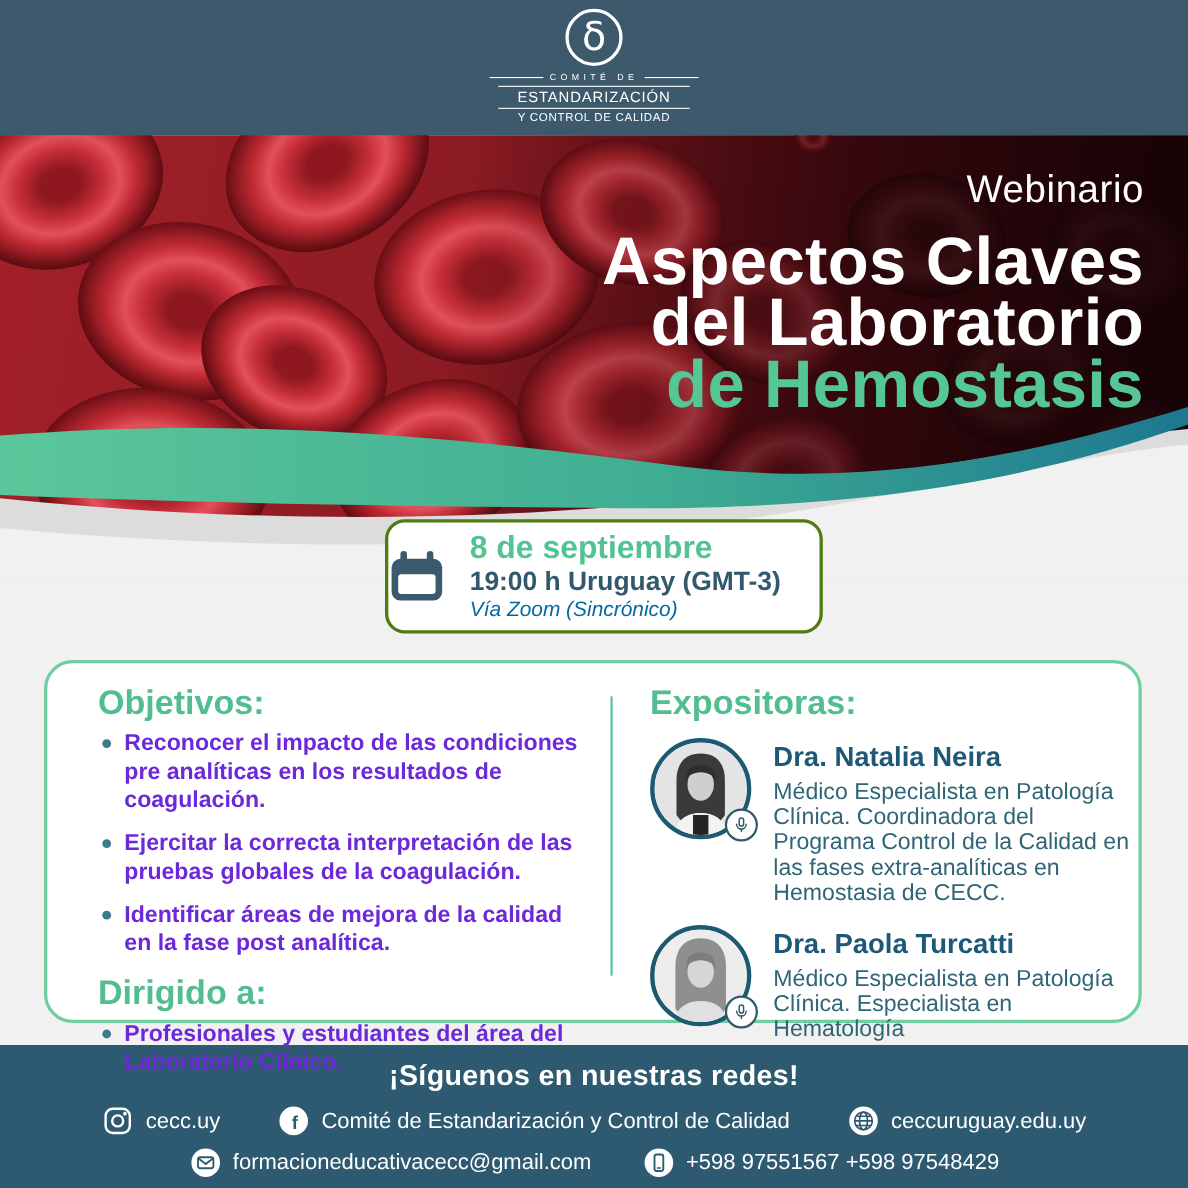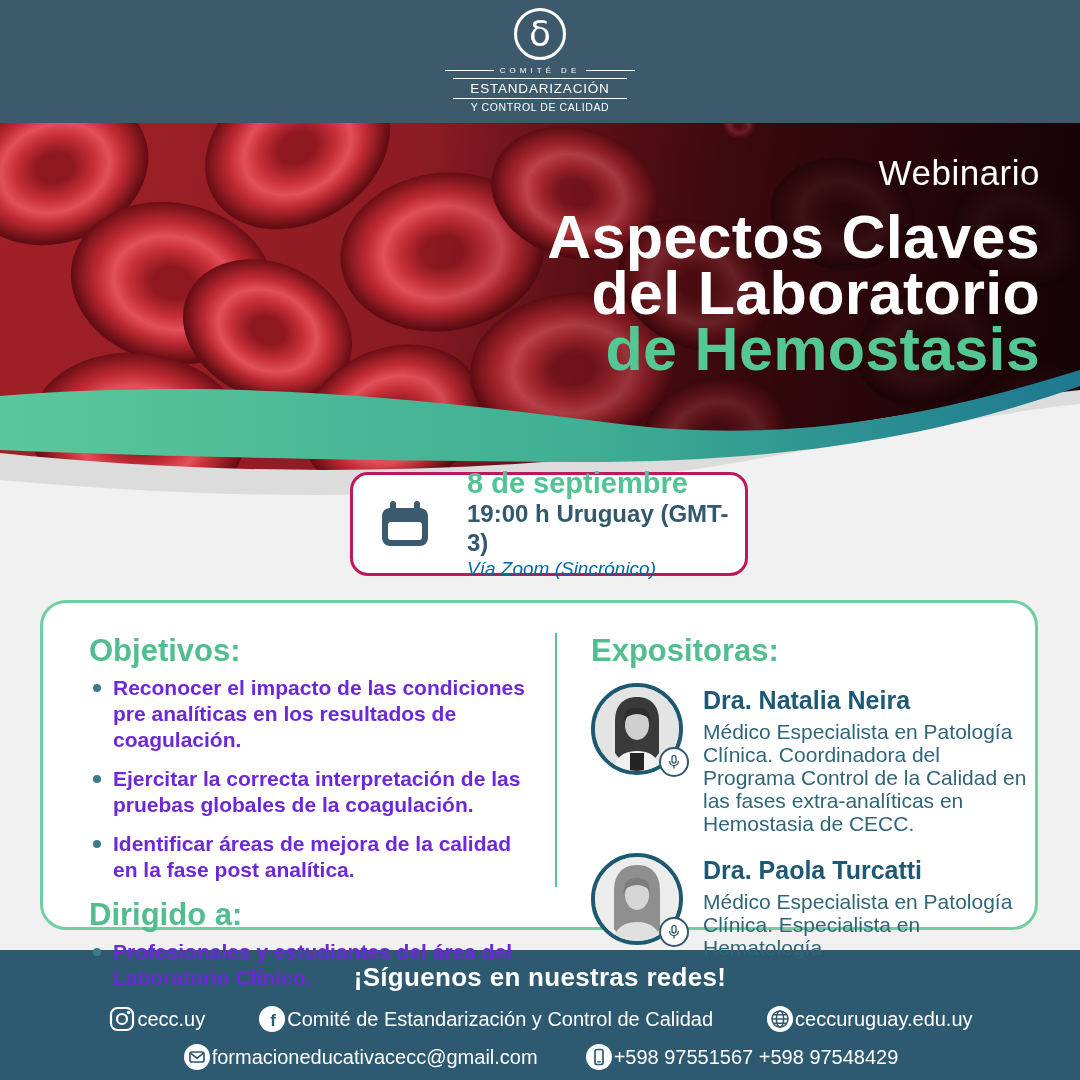--- a/index.html
+++ b/index.html
@@ -32,56 +32,56 @@
   .hero-title{position:absolute;top:30px;right:40px;text-align:right;color:#fff;z-index:5;}
   .hero-kicker{font-size:35px;font-weight:500;letter-spacing:.5px;margin-bottom:16px;}
   .hero-line{font-size:61px;font-weight:700;line-height:56px;letter-spacing:.3px;}
   .hero-line.green{color:#55c795;}
 
   
   .waves{position:absolute;top:348px;left:0;width:1080px;height:178px;z-index:6;pointer-events:none;}
 
   
   .date-card{position:absolute;left:350px;top:472px;width:398px;height:104px;background:#fff;
-             border:3px solid #be185d;border-radius:18px;display:flex;align-items:center;
-             padding-left:26px;box-sizing:border-box;gap:36px;z-index:10;}
+             border:3px solid #4d7c0f;border-radius:18px;display:flex;align-items:center;
+             box-sizing:border-box;gap:22px;z-index:10;}
   .cal-icon{width:52px;height:52px;flex:0 0 auto;}
   .date-lines{display:flex;flex-direction:column;}
   .date-main{font-size:29px;font-weight:700;color:#52c493;line-height:32px;}
   .date-time{font-size:24px;font-weight:700;color:#31586d;line-height:29px;}
   .date-platform{font-size:19px;color:#0369a1;line-height:24px;font-style:italic;}
 
   
   .main-card{position:absolute;left:40px;top:600px;width:998px;height:330px;background:#fff;
              border:3px solid #6fcfa0;border-radius:26px;box-sizing:border-box;z-index:10;}
   .divider{position:absolute;left:512px;top:30px;bottom:40px;width:2px;background:#57c495;}
   .col-left{position:absolute;left:46px;top:18px;width:446px;}
   .col-right{position:absolute;left:548px;top:18px;width:424px;}
-  .sec-heading{font-size:31px;font-weight:600;color:#52bd8f;margin:12px 0 6px 0;}
+  .sec-heading{font-size:31px;font-weight:600;color:#52bd8f;margin:0 0 6px 0;}
   .blist{list-style:none;margin:4px 0 0 0;padding:0;}
   .blist li{position:relative;padding-left:24px;font-size:21px;font-weight:600;color:#6d28d9;
             line-height:26px;margin-bottom:13px;}
   .blist li::before{content:"";position:absolute;left:4px;top:9px;width:8px;height:8px;border-radius:50%;background:#3a7b8c;}
   .heading2{margin-top:14px;}
   .speaker{display:flex;gap:20px;margin-top:14px;align-items:flex-start;}
   .avatar-wrap{position:relative;width:92px;height:92px;flex:0 0 auto;}
   .avatar{width:84px;height:84px;border:4px solid #1d5a72;border-radius:50%;overflow:hidden;background:#e3e3e3;}
   .avatar svg{display:block;}
   .mic-badge{position:absolute;right:-6px;bottom:-2px;width:30px;height:30px;background:#fff;
              border:2px solid #31586d;border-radius:50%;display:flex;align-items:center;justify-content:center;box-sizing:border-box;}
   .speaker-name{font-size:25px;font-weight:700;color:#1d5876;line-height:30px;margin-top:2px;}
   .speaker-bio{font-size:21px;color:#2f6577;line-height:23px;margin-top:5px;width:330px;}
 
   
   .footer{position:absolute;left:0;top:950px;width:1080px;height:130px;background:#2d5a70;color:#fff;}
   .footer-title{text-align:center;font-size:26px;font-weight:700;padding-top:12px;letter-spacing:.3px;}
   .social-row{display:flex;justify-content:center;align-items:center;margin-top:11px;}
   .social-row.r1{gap:52px;}
   .social-row.r2{gap:46px;margin-top:8px;}
-  .social-item{display:flex;align-items:center;font-size:20px;}
+  .social-item{display:flex;align-items:center;gap:10px;font-size:20px;}
   .sicon{width:30px;height:30px;flex:0 0 auto;}
 </style>
 </head>
 <body>
 
 <div class="page">
 
   <div class="header">
     <div class="logo">
       <div class="logo-circle">

